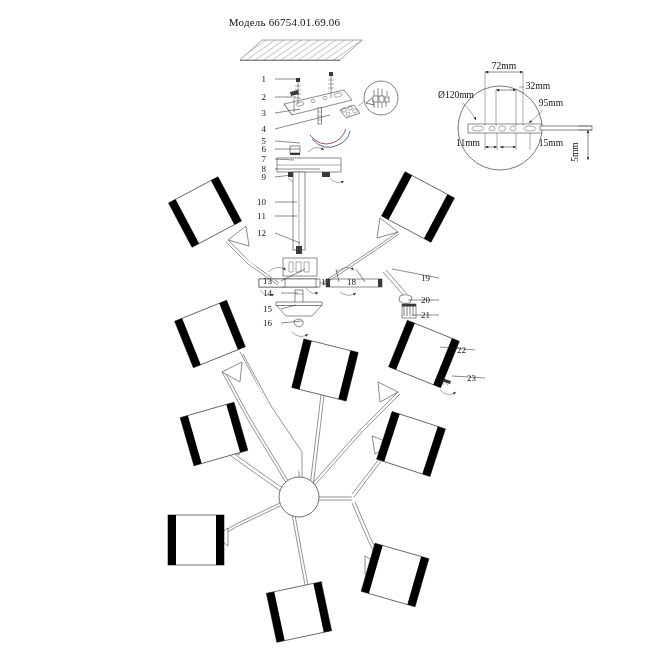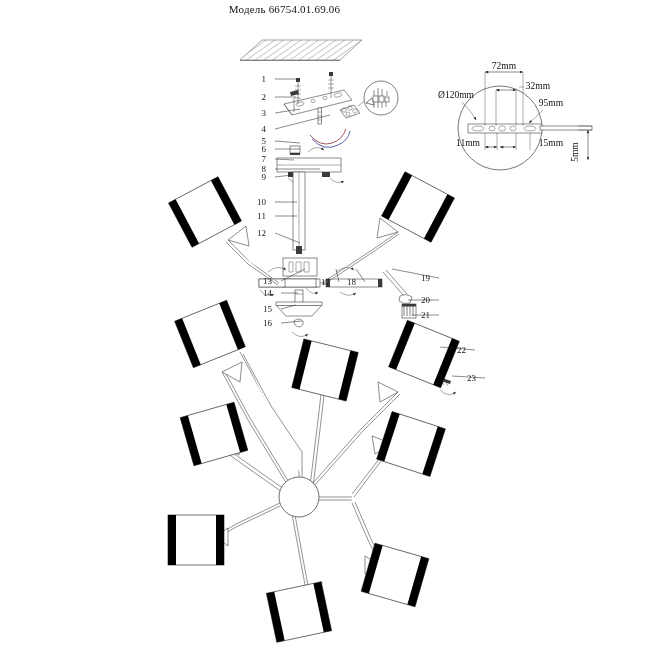--- a/index.html
+++ b/index.html
@@ -1,19 +1,19 @@
 <!DOCTYPE html>
 <html><head>
 <meta charset="utf-8">
 <style>
   html,body{margin:0;padding:0;background:#ffffff;}
   body{width:650px;height:650px;overflow:hidden;
        font-family:"Liberation Serif",serif;color:#1a1a1a;}
   #sheet{position:relative;width:650px;height:650px;background:#fff;}
-  #title{position:absolute;left:0;top:3px;width:569px;text-align:center;
+  #title{position:absolute;left:0;top:16px;width:569px;text-align:center;
          font-size:11px;letter-spacing:.2px;color:#141414;}
   svg{position:absolute;left:0;top:0;width:650px;height:650px;}
   .lbl{font-family:"Liberation Serif",serif;font-size:9px;fill:#161616;}
   .dim{font-family:"Liberation Serif",serif;font-size:9.5px;fill:#111;}
   .ln{stroke:#4a4a4a;stroke-width:.6;fill:none;}
   .lead{stroke:#2b2b2b;stroke-width:.55;fill:none;}
   .thin{stroke:#555;stroke-width:.5;fill:none;}
   .dimln{stroke:#2a2a2a;stroke-width:.55;fill:none;}
   .arm{stroke:#5a5a5a;stroke-width:.65;fill:#fff;}
   .band{fill:#000;}

